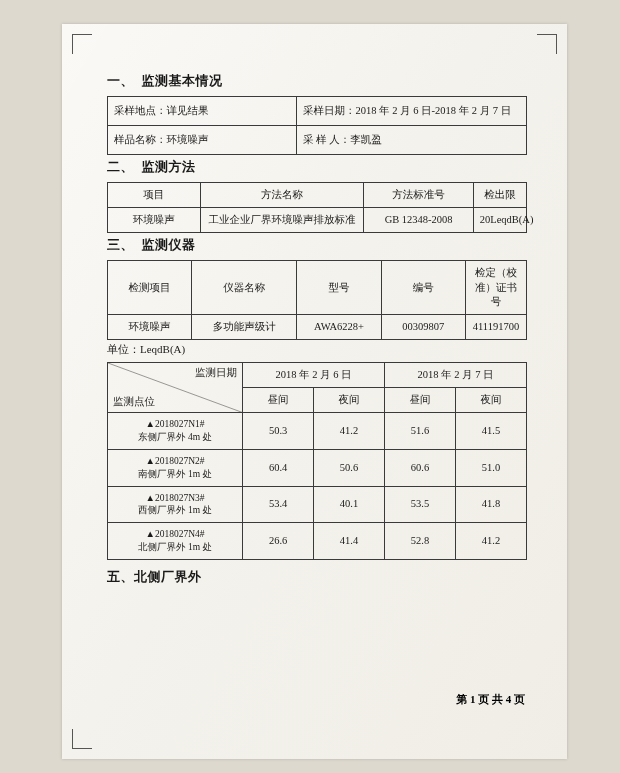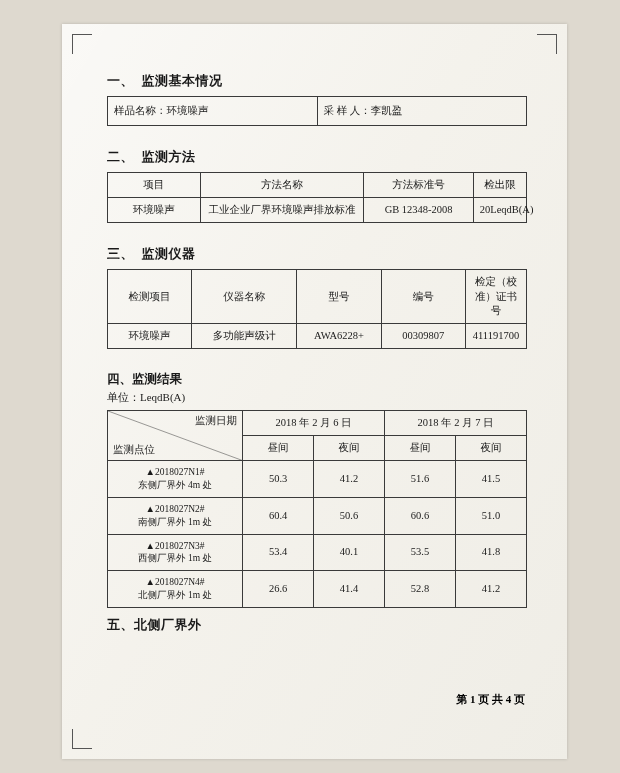--- a/index.html
+++ b/index.html
@@ -60,21 +60,21 @@
     width: 420px;
     color: #1a1a1a;
   }
   .section-head {
     font-size: 13px;
     font-weight: bold;
     letter-spacing: 0.5px;
     margin: 0 0 6px 0;
     white-space: pre;
   }
-  .s-gap { margin-top: 22px; }
+  .s-gap { margin-top: 3px; }
 
   table.grid {
     border-collapse: collapse;
     width: 100%;
     font-size: 10.5px;
     table-layout: fixed;
   }
   table.grid td, table.grid th {
     border: 1px solid #3a3a3a;
     padding: 5px 6px;
@@ -210,20 +210,24 @@
       <i class="v"></i>
     </div>
 
 
   <div id="content">
 
     <div class="section-head">一、  监测基本情况</div>
     <table class="grid t-basic">
       <tbody>
         <tr>
+          <td class="left" style="width:42%">采样地点：详见结果</td>
+          <td class="left">采样日期：2018 年 2 月 6 日-2018 年 2 月 7 日</td>
+        </tr>
+        <tr>
           <td class="left">样品名称：环境噪声</td>
           <td class="left">采  样  人：李凯盈</td>
         </tr>
       </tbody>
     </table>
 
     <div class="section-head s-gap">二、  监测方法</div>
     <table class="grid">
       <thead>
         <tr>
@@ -258,23 +262,20 @@
         <tr>
           <td>环境噪声</td>
           <td>多功能声级计</td>
           <td>AWA6228+</td>
           <td>00309807</td>
           <td>411191700</td>
         </tr>
       </tbody>
     </table>
 
-    <div class="s-gap head4">
-      <div class="title">四、监测结果</div>
-    </div>
     <div class="unit-line">单位：LeqdB(A)</div>
     <table class="grid">
       <thead>
         <tr>
           <td class="diag" rowspan="2" style="width:32%">
             <svg viewBox="0 0 100 100" preserveAspectRatio="none">
                 <line x1="0" y1="0" x2="100" y2="100" stroke="#3a3a3a" stroke-width="0.5" vector-effect="non-scaling-stroke"></line>
               </svg>
             <span class="d-top">监测日期</span>
             <span class="d-bot">监测点位</span>

